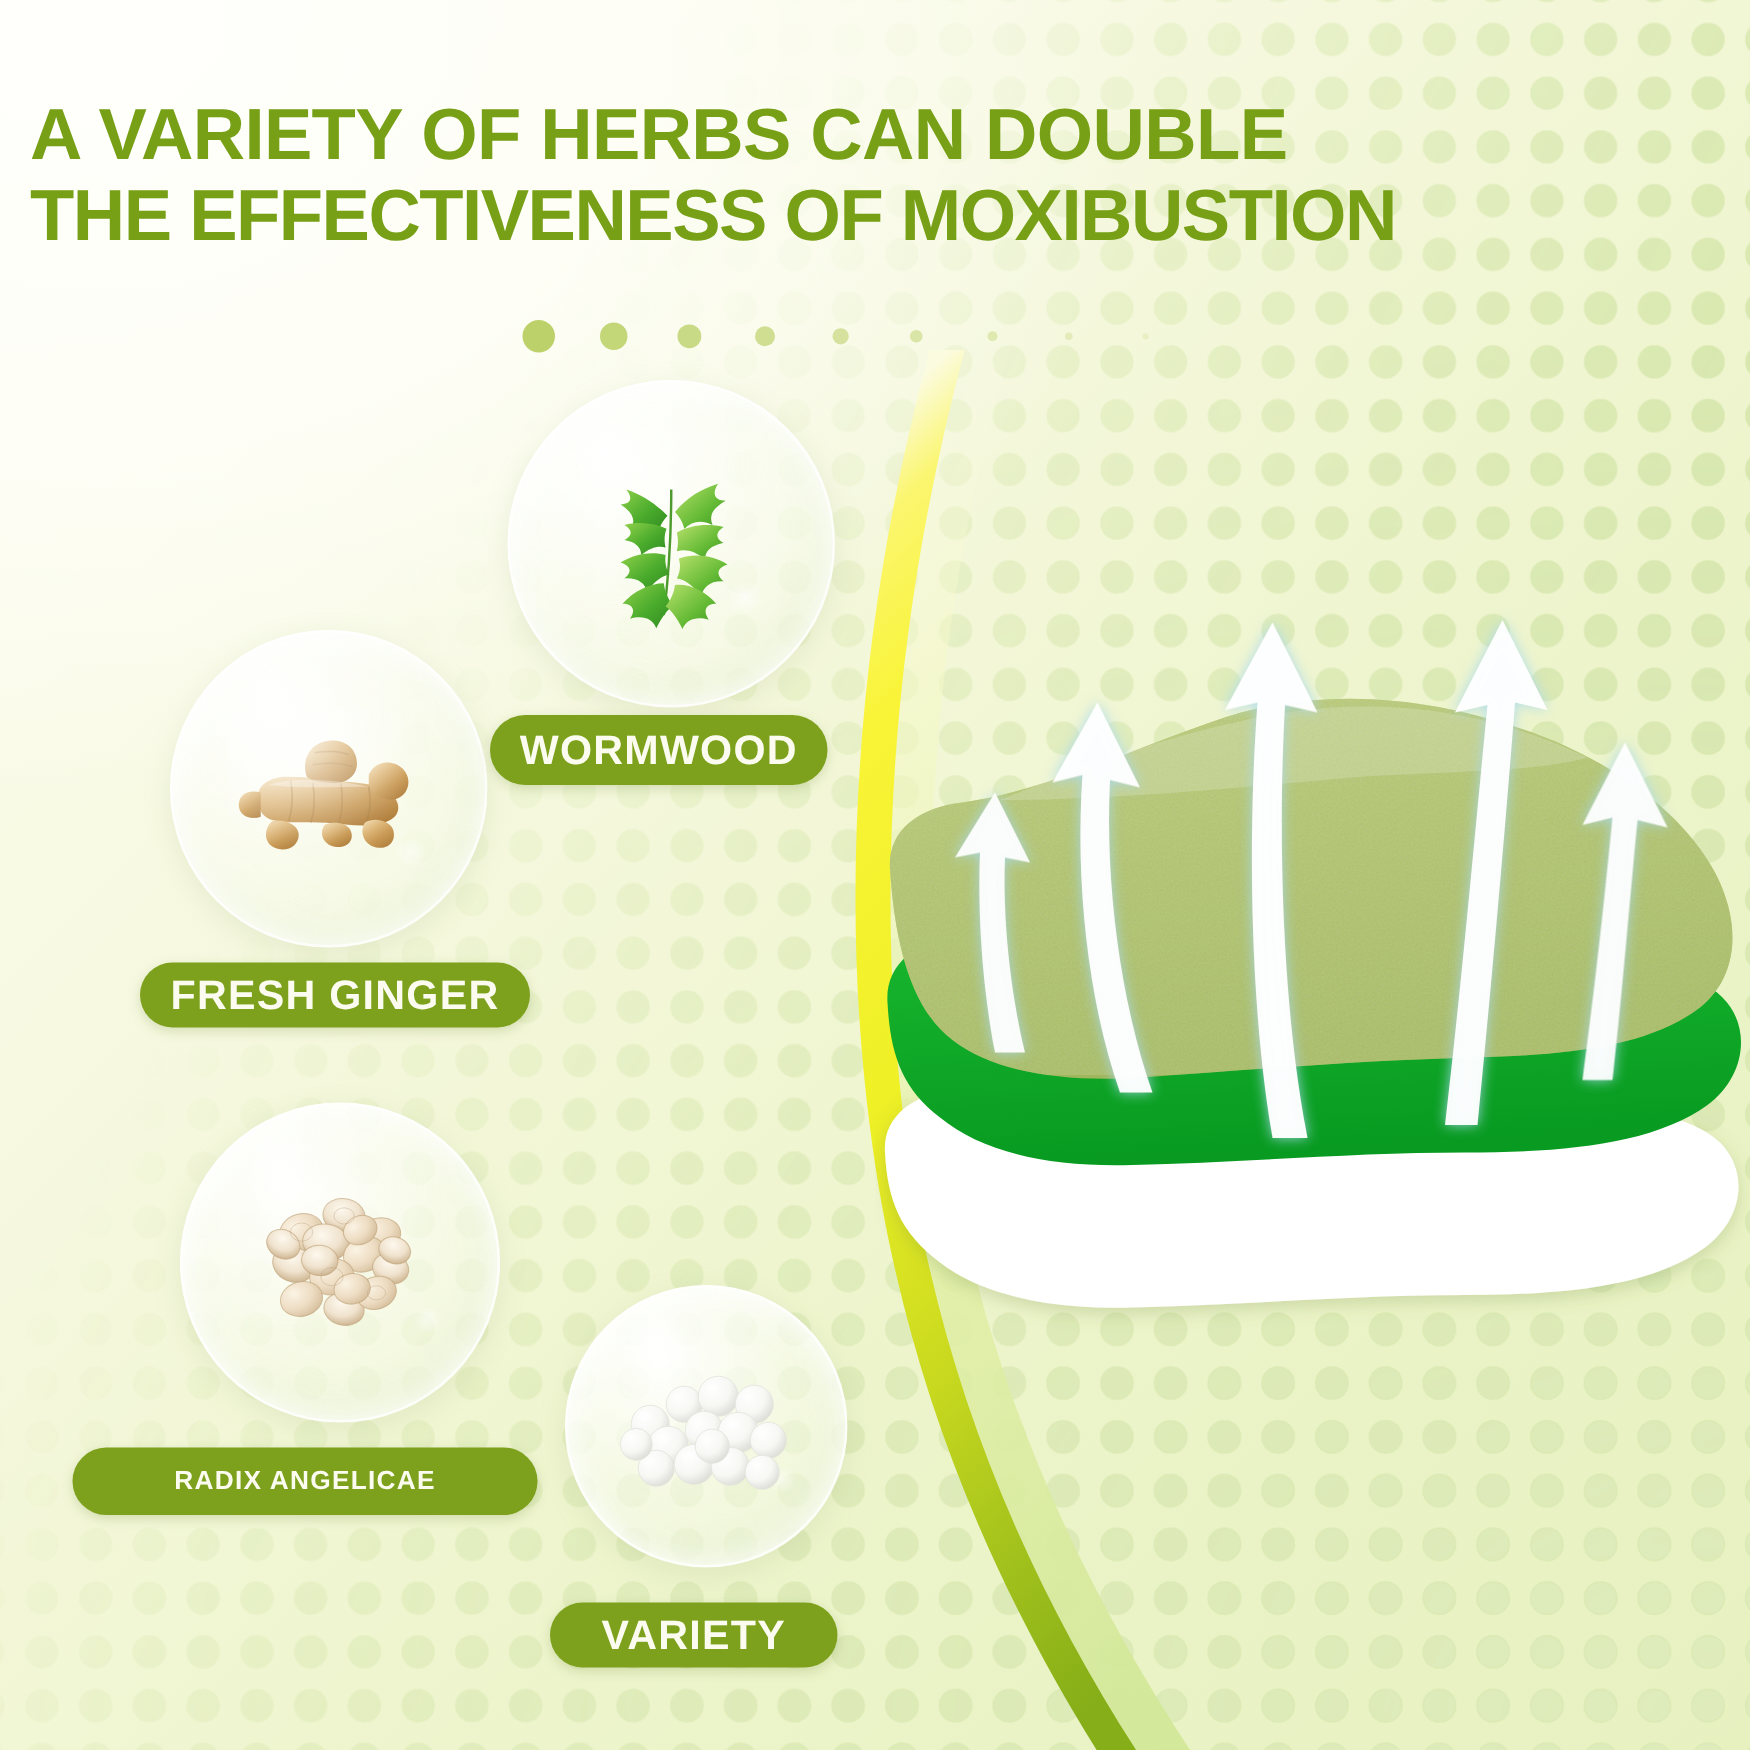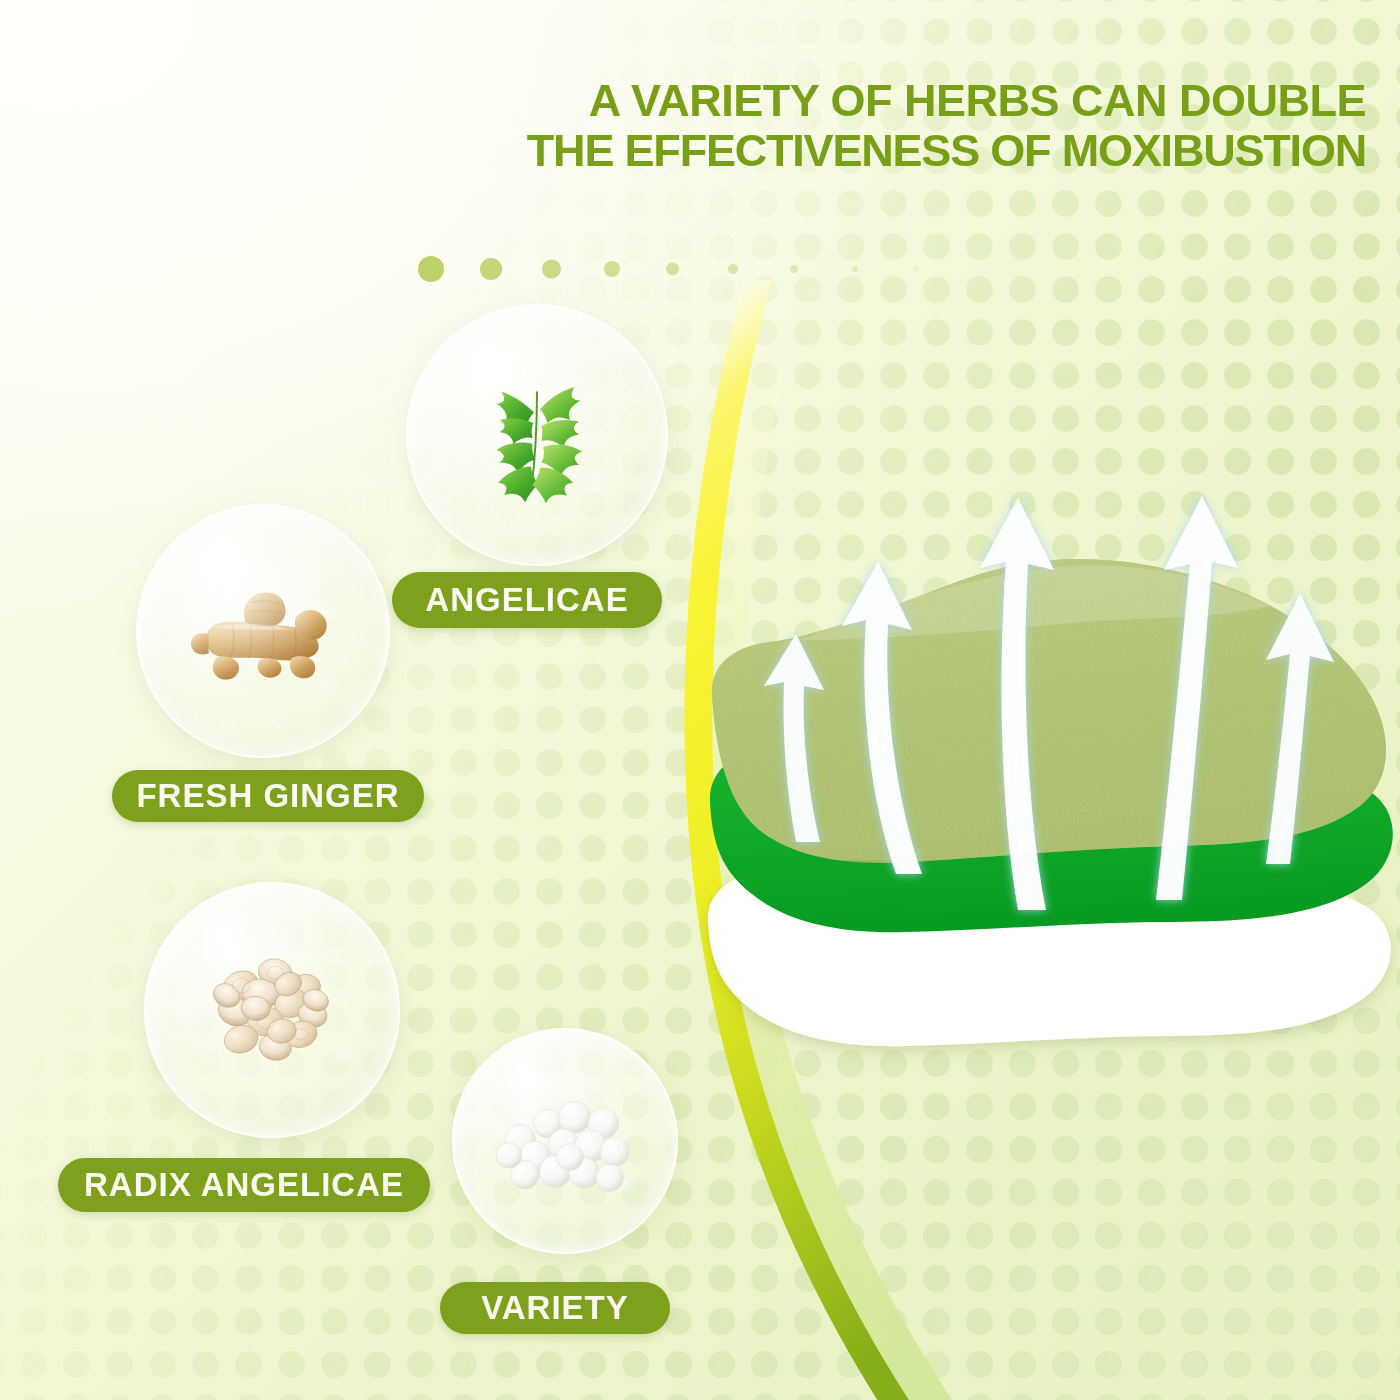--- a/index.html
+++ b/index.html
@@ -48,29 +48,29 @@
     position: absolute; inset: 0;
     background: radial-gradient(95% 70% at 6% 2%, rgba(255,255,252,.97) 0%, rgba(255,255,250,.75) 34%, rgba(255,255,250,0) 64%);
     pointer-events: none;
   }
 
   
   .title {
     position: absolute;
     left: 0; right: 0;
     top: 76px;
-    text-align: right;
+    text-align: left;
     color: #77a017;
-    font-size: 45px;
+    font-size: 58px;
     line-height: 1.12;
     font-weight: 700;
     letter-spacing: -0.5px;
     transform: scaleX(1.0);
     z-index: 7;
-    padding: 0 34px;
+    padding: 0 24px;
   }
   .title .l1, .title .l2 { display: block; white-space: nowrap; }
   .title .l2 { letter-spacing: -1.2px; }
 
   
   .dotrow {
     position: absolute;
     left: 418px; top: 252px;
     width: 560px; height: 34px;
     z-index: 6;
@@ -128,21 +128,21 @@
     color: #fbfcef;
     border-radius: 999px;
     font-weight: 700;
     letter-spacing: 1px;
     display: flex; align-items: center; justify-content: center;
     box-shadow: 0 3px 9px rgba(120,145,60,.26);
     white-space: nowrap;
   }
   #p-wormwood { left: 392px;  top: 572px;  width: 270px; height: 56px; font-size: 33px; }
   #p-ginger   { left: 112px;  top: 770px;  width: 312px; height: 52px; font-size: 33px; }
-  #p-angelica { left: 58px;   top: 1158px; width: 372px; height: 54px; font-size: 33px; }
+  #p-angelica { left: 58px;   top: 1158px; width: 372px; height: 54px; font-size: 21px; }
   #p-camphor  { left: 440px;  top: 1282px; width: 230px; height: 52px; font-size: 33px; }
 
   
   .patch { position: absolute; left: 700px; top: 470px; width: 700px; height: 620px; z-index: 5; }
 </style>
 </head>
 <body>
 
 <div id="poster">
 
@@ -491,21 +491,21 @@
           <ellipse cx="106" cy="42" rx="6" ry="4"></ellipse>
           <ellipse cx="56" cy="92" rx="6" ry="4"></ellipse>
           <ellipse cx="126" cy="78" rx="6" ry="4"></ellipse>
           <ellipse cx="82" cy="110" rx="6" ry="4"></ellipse>
         </g>
       </svg>
     </div>
   </div>
 
   <div class="pill" id="p-wormwood">
-    <span>ANGELICAE</span>
+    <span>WORMWOOD</span>
   </div>
   <div class="pill" id="p-ginger">
     <span>FRESH GINGER</span>
   </div>
   <div class="pill" id="p-angelica">
     <span>RADIX ANGELICAE</span>
   </div>
   <div class="pill" id="p-camphor">
     <span>VARIETY</span>
   </div>

